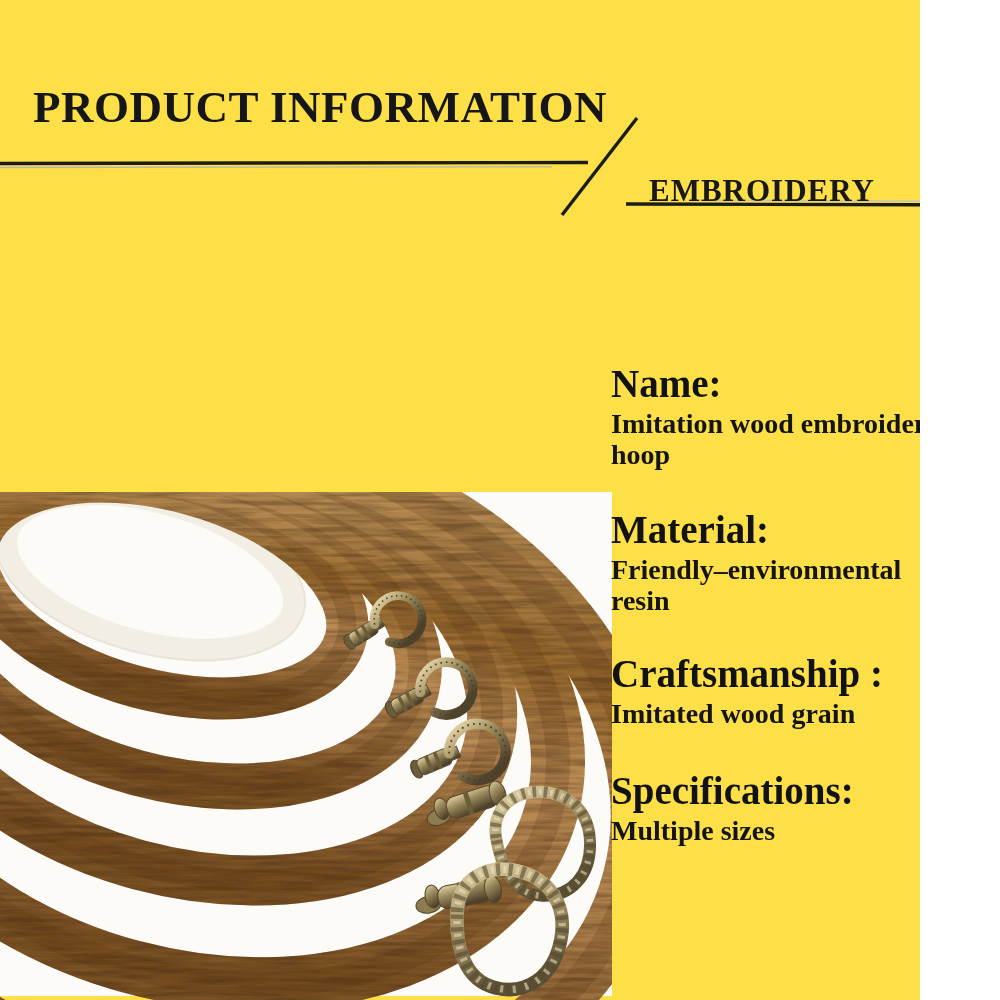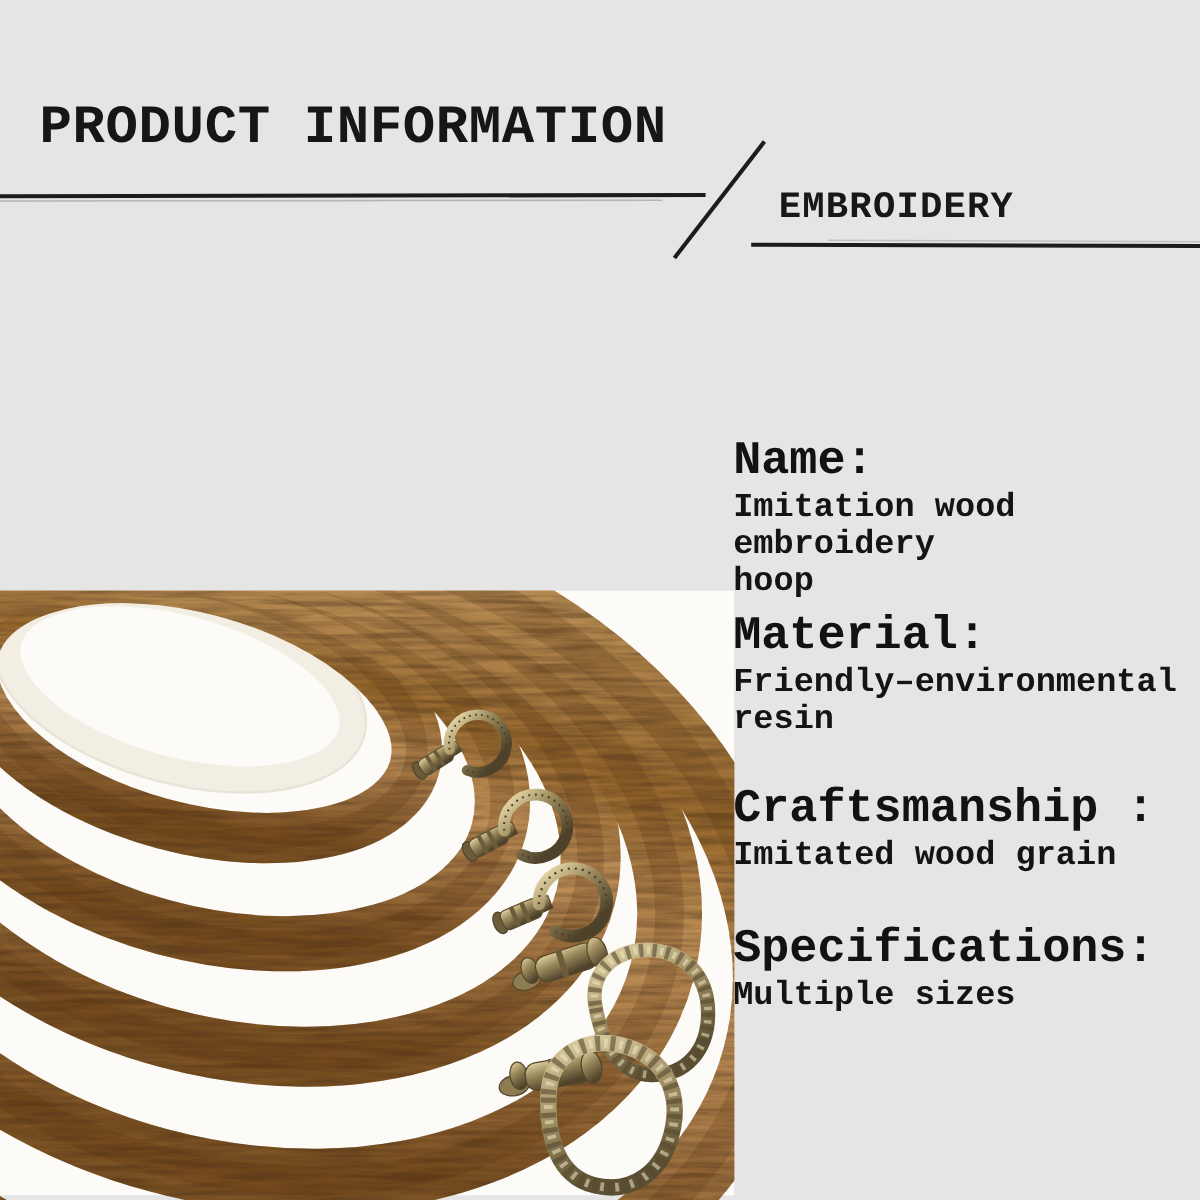--- a/index.html
+++ b/index.html
@@ -2,25 +2,25 @@
 <html><head>
 <meta charset="utf-8">
 <style>
   html, body {
     margin: 0;
     padding: 0;
     background: #ffffff;
   }
   #canvas {
     position: relative;
-    width: 1000px;
+    width: 920px;
     height: 1000px;
-    background: #e5e5e5;
+    background: #fde047;
     overflow: hidden;
-    font-family: Liberation Mono, monospace;
+    font-family: Liberation Serif, serif;
     color: #151515;
   }
   
   .page-title {
     position: absolute;
     left: 33px;
     top: 83px;
     margin: 0;
     font-size: 45px;
     line-height: 48px;
@@ -31,21 +31,21 @@
   }
   .header-lines {
     position: absolute;
     left: 0;
     top: 0;
     pointer-events: none;
   }
   .category-label {
     position: absolute;
     left: 649px;
-    top: 157px;
+    top: 174px;
     margin: 0;
     font-size: 31px;
     line-height: 34px;
     font-weight: 700;
     letter-spacing: 1px;
     color: #181818;
     white-space: nowrap;
   }
   
   .photo-wrap {

